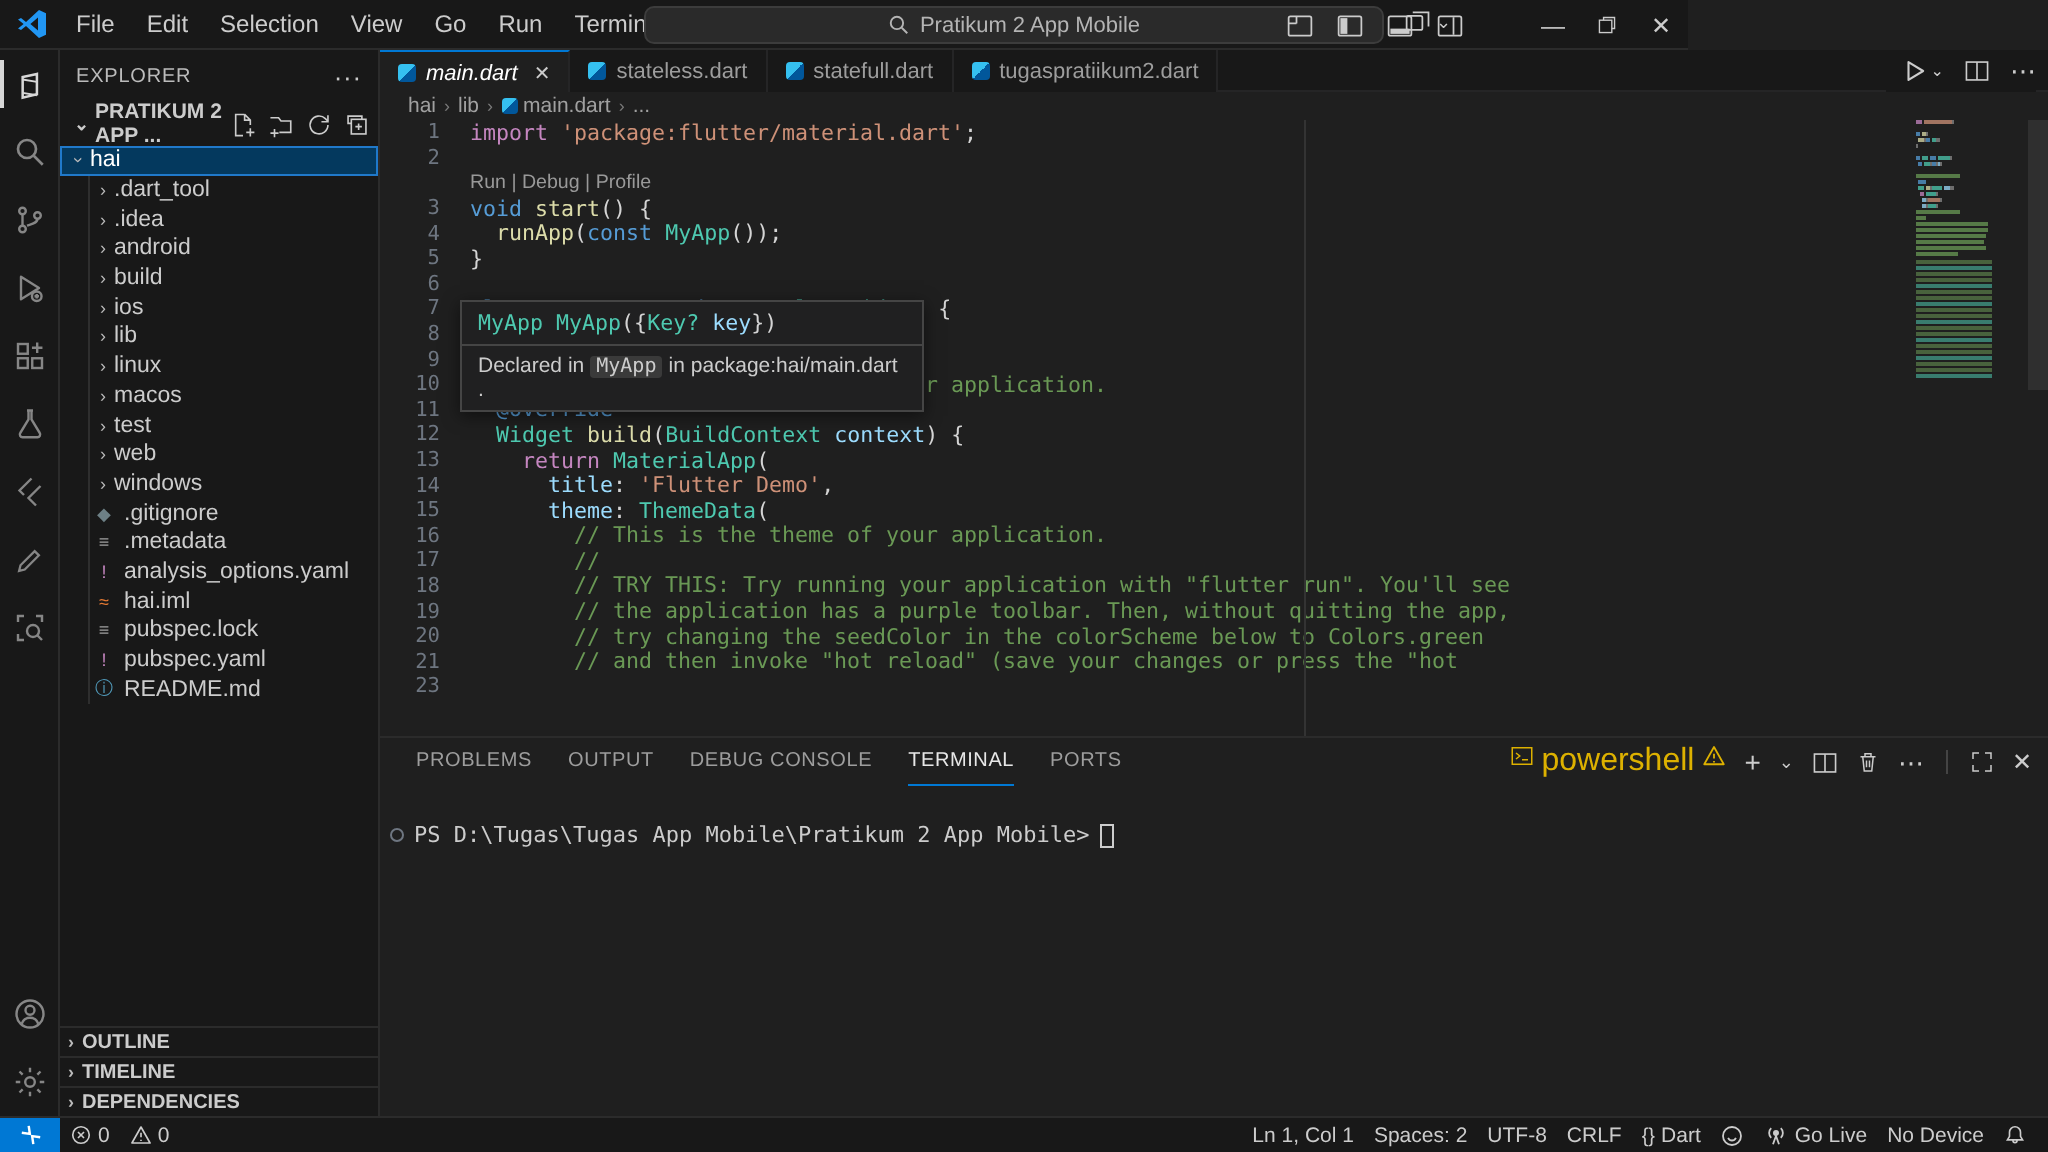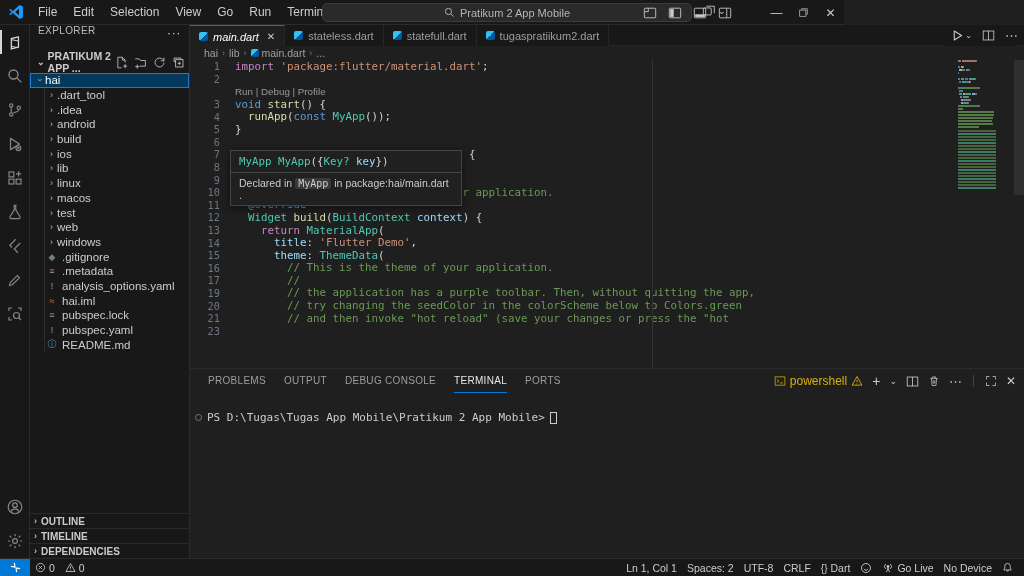--- a/index.html
+++ b/index.html
@@ -20,21 +20,21 @@
   .win-icon.group{width:25px}
   .win-gap{width:26px}
   
   .activitybar{position:absolute;left:0;top:25px;width:30px;bottom:18px;background:#181818;border-right:1px solid #2b2b2b;display:flex;flex-direction:column;align-items:center;z-index:30}
   .ab-icon{width:30px;height:34px;display:flex;align-items:center;justify-content:center;color:#868686;position:relative}
   .ab-icon.active{color:#d7d7d7}
   .ab-icon.active::before{content:"";position:absolute;left:0;top:5px;bottom:5px;width:2px;background:#d7d7d7}
   .ab-bottom{margin-top:auto;display:flex;flex-direction:column;align-items:center}
   
   .sidebar{position:absolute;left:30px;top:25px;width:160px;bottom:18px;background:#181818;border-right:1px solid #2b2b2b;z-index:20}
-  .sb-header{height:26px;display:flex;padding:0 8px;font-size:10px;letter-spacing:.4px;color:#bbbbbb}
+  .sb-header{height:26px;display:flex;align-items:center;padding:0 8px;font-size:10px;letter-spacing:.4px;color:#bbbbbb}
   .sb-header .more{margin-left:auto;color:#cccccc;font-size:13px}
   .sb-project{height:22px;display:flex;align-items:center;padding:0 4px;font-weight:bold;font-size:10.5px;color:#cccccc}
   .sb-project .chev{font-size:9px;margin:0 3px;color:#ccc}
   .sb-project .acts{margin-left:auto;display:flex;gap:6px;color:#ccc}
   .tree{position:relative}
   .tree-guide{position:absolute;left:14px;top:15px;bottom:0;width:1px;background:#2e2e2e}
   .tree-row{height:14.7px;display:flex;align-items:center;font-size:11.5px;color:#cccccc;padding-left:4px;position:relative;white-space:nowrap}
   .tree-row .tw{width:11px;font-size:9px;color:#bbb;text-align:center;flex:none}
   .tree-row .fi{width:12px;flex:none;font-size:9px;text-align:center;margin-right:4px}
   .tree-row.depth1{padding-left:16px}
@@ -71,21 +71,21 @@
   .minimap{position:absolute;right:28px;top:0;width:38px;height:200px}
   .mm-row{height:2px;margin-bottom:1px;display:flex}
   .mm-seg{height:2px;opacity:.75}
   .scrollbar{position:absolute;right:0;top:0;width:10px;height:135px;background:rgba(121,121,121,.18)}
   
   .panel{position:absolute;left:190px;top:368px;right:0;bottom:18px;background:#1f1f1f;border-top:1px solid #2b2b2b;z-index:10}
   .panel-header{height:24px;display:flex;align-items:center;padding:0 8px 0 18px}
   .panel-tab{font-size:10px;letter-spacing:.3px;color:#9d9d9d;margin-right:18px;height:24px;display:flex;align-items:center;border-bottom:1px solid transparent}
   .panel-tab.active{color:#e7e7e7;border-bottom:1px solid #0078d4}
   .panel-acts{margin-left:auto;display:flex;align-items:center;gap:9px;color:#ccc}
-  .ps-label{display:flex;align-items:center;gap:4px;color:#ddb100;font-size:12px}
+  .ps-label{display:flex;align-items:flex-start;gap:4px;color:#ddb100;font-size:16px}
   .panel-sep{width:1px;height:12px;background:#444;margin:0 2px}
   .term-body{position:relative;padding:18px 0 0 4px}
   .term-line{display:flex;align-items:center;font-size:11px;color:#cccccc}
   .term-deco{width:7px;height:7px;border:1px solid #6e7681;border-radius:50%;margin:0 5px 0 1px;flex:none}
   .term-cursor{display:inline-block;width:7px;height:12px;border:1px solid #cccccc;margin-left:5px;vertical-align:middle}
   
   .statusbar{position:absolute;left:0;bottom:0;width:1024px;height:18px;background:#181818;border-top:1px solid #2b2b2b;display:flex;align-items:center;font-size:10.5px;color:#cccccc;z-index:40}
   .remote{width:30px;height:18px;background:#0078d4;display:flex;align-items:center;justify-content:center;color:#fff;flex:none}
   .sb-item{display:flex;align-items:center;gap:3px;padding:0 5px;height:18px;white-space:nowrap}
   .sb-right{margin-left:auto;display:flex;align-items:center;padding-right:6px}
@@ -417,20 +417,21 @@
         <div class="code-line"><span class="gutter mono">8</span><span class="lcontent"><span class="c-pln">  </span><span class="c-kw">const</span><span class="c-pln"> </span><span class="c-cls">MyApp</span><span class="c-pln">({</span><span class="c-kw">super</span><span class="c-pln">.</span><span class="c-var">key</span><span class="c-pln">});</span></span></div>
         <div class="code-line"><span class="gutter mono">9</span><span class="lcontent"></span></div>
         <div class="code-line"><span class="gutter mono">10</span><span class="lcontent"><span class="c-cmt">  // This widget is the root of your application.</span></span></div>
         <div class="code-line"><span class="gutter mono">11</span><span class="lcontent"><span class="c-pln">  </span><span class="c-kw">@override</span></span></div>
         <div class="code-line"><span class="gutter mono">12</span><span class="lcontent"><span class="c-pln">  </span><span class="c-cls">Widget</span><span class="c-pln"> </span><span class="c-fn">build</span><span class="c-pln">(</span><span class="c-cls">BuildContext</span><span class="c-pln"> </span><span class="c-var">context</span><span class="c-pln">) {</span></span></div>
         <div class="code-line"><span class="gutter mono">13</span><span class="lcontent"><span class="c-pln">    </span><span class="c-ctrl">return</span><span class="c-pln"> </span><span class="c-cls">MaterialApp</span><span class="c-pln">(</span></span></div>
         <div class="code-line"><span class="gutter mono">14</span><span class="lcontent"><span class="c-pln">      </span><span class="c-var">title</span><span class="c-pln">: </span><span class="c-str">'Flutter Demo'</span><span class="c-pln">,</span></span></div>
         <div class="code-line"><span class="gutter mono">15</span><span class="lcontent"><span class="c-pln">      </span><span class="c-var">theme</span><span class="c-pln">: </span><span class="c-cls">ThemeData</span><span class="c-pln">(</span></span></div>
         <div class="code-line"><span class="gutter mono">16</span><span class="lcontent"><span class="c-cmt">        // This is the theme of your application.</span></span></div>
         <div class="code-line"><span class="gutter mono">17</span><span class="lcontent"><span class="c-cmt">        //</span></span></div>
+        <div class="code-line"><span class="gutter mono">18</span><span class="lcontent"><span class="c-cmt">        // TRY THIS: Try running your application with "flutter run". You'll see</span></span></div>
         <div class="code-line"><span class="gutter mono">19</span><span class="lcontent"><span class="c-cmt">        // the application has a purple toolbar. Then, without quitting the app,</span></span></div>
         <div class="code-line"><span class="gutter mono">20</span><span class="lcontent"><span class="c-cmt">        // try changing the seedColor in the colorScheme below to Colors.green</span></span></div>
         <div class="code-line"><span class="gutter mono">21</span><span class="lcontent"><span class="c-cmt">        // and then invoke "hot reload" (save your changes or press the "hot</span></span></div>
         <div class="code-line"><span class="gutter mono">23</span></div>
       </div>
     <div class="hover-tip">
       <div class="tip-sig mono"><span class="c-cls">MyApp</span><span class="c-pln"> </span><span class="c-cls">MyApp</span><span class="c-pln">({</span><span class="c-cls">Key?</span><span class="c-pln"> </span><span class="c-var">key</span><span class="c-pln">})</span></div>
       <div class="tip-decl" style="font-family:'Liberation Sans',sans-serif">
         <span>Declared in</span>
         <span class="tip-chip mono">MyApp</span>

